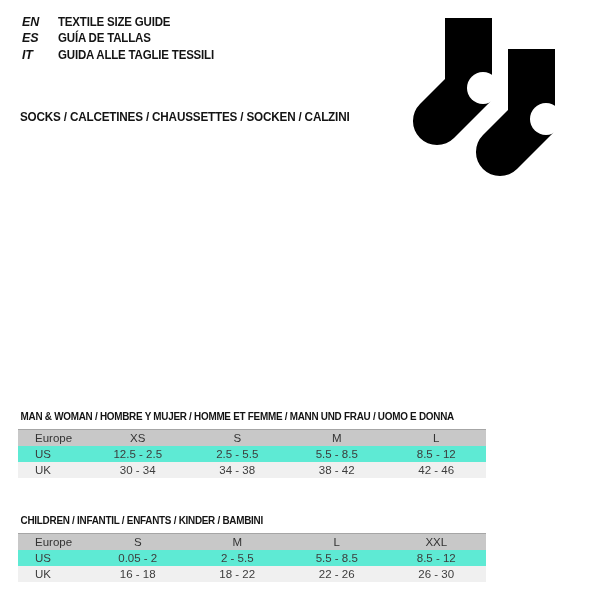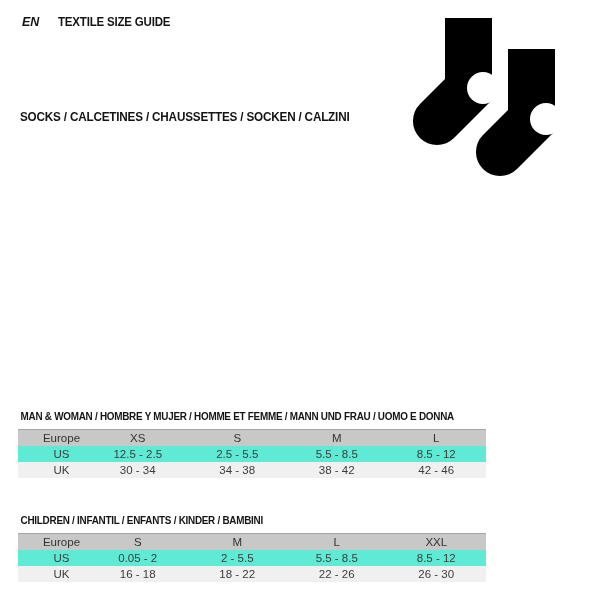--- a/index.html
+++ b/index.html
@@ -43,33 +43,41 @@
     padding-left:3px; margin-bottom:6px; white-space:nowrap;
     display:block; transform:scaleX(0.86); transform-origin:left center;
   }
   table { width:100%; border-collapse:collapse; table-layout:fixed; }
   col.c-region { width:70px; }
   th, td {
     font-weight:normal; font-size:11.5px; color:#3c3c3c;
     height:16px; line-height:16px; text-align:center; padding:0;
     white-space:nowrap; overflow:hidden;
   }
-  th:first-child, td:first-child { text-align:center; padding-left:17px; }
+  th:first-child, td:first-child { text-align:left; padding-left:17px; }
   thead tr { background:#c8c8c8; border-top:1px solid #a6a6a6; }
   thead th { color:#333333; }
   tbody tr.row-plain { background:#5eead4; }
   tbody tr.row-alt { background:#f0f0f0;border-radius:8px; }
 </style>
 </head>
 <body>
 
 <div class="lang-block">
   <div class="lang-row">
     <span class="lang-code">EN</span>
     <span class="lang-label">TEXTILE SIZE GUIDE</span>
+  </div>
+  <div class="lang-row">
+    <span class="lang-code">ES</span>
+    <span class="lang-label">GUÍA DE TALLAS</span>
+  </div>
+  <div class="lang-row">
+    <span class="lang-code">IT</span>
+    <span class="lang-label">GUIDA ALLE TAGLIE TESSILI</span>
   </div>
 </div>
 
 <span class="product-line">SOCKS / CALCETINES / CHAUSSETTES / SOCKEN / CALZINI</span>
 
 <svg class="socks-svg" viewBox="405 10 165 175" xmlns="http://www.w3.org/2000/svg" aria-hidden="true">
 
   <path d="M445,18 H492 V100 L454,138 A24,24 0 1 1 420,104 L445,79 Z" fill="#000000"></path>
   <circle cx="483" cy="88" r="16" fill="#ffffff"></circle>
 

